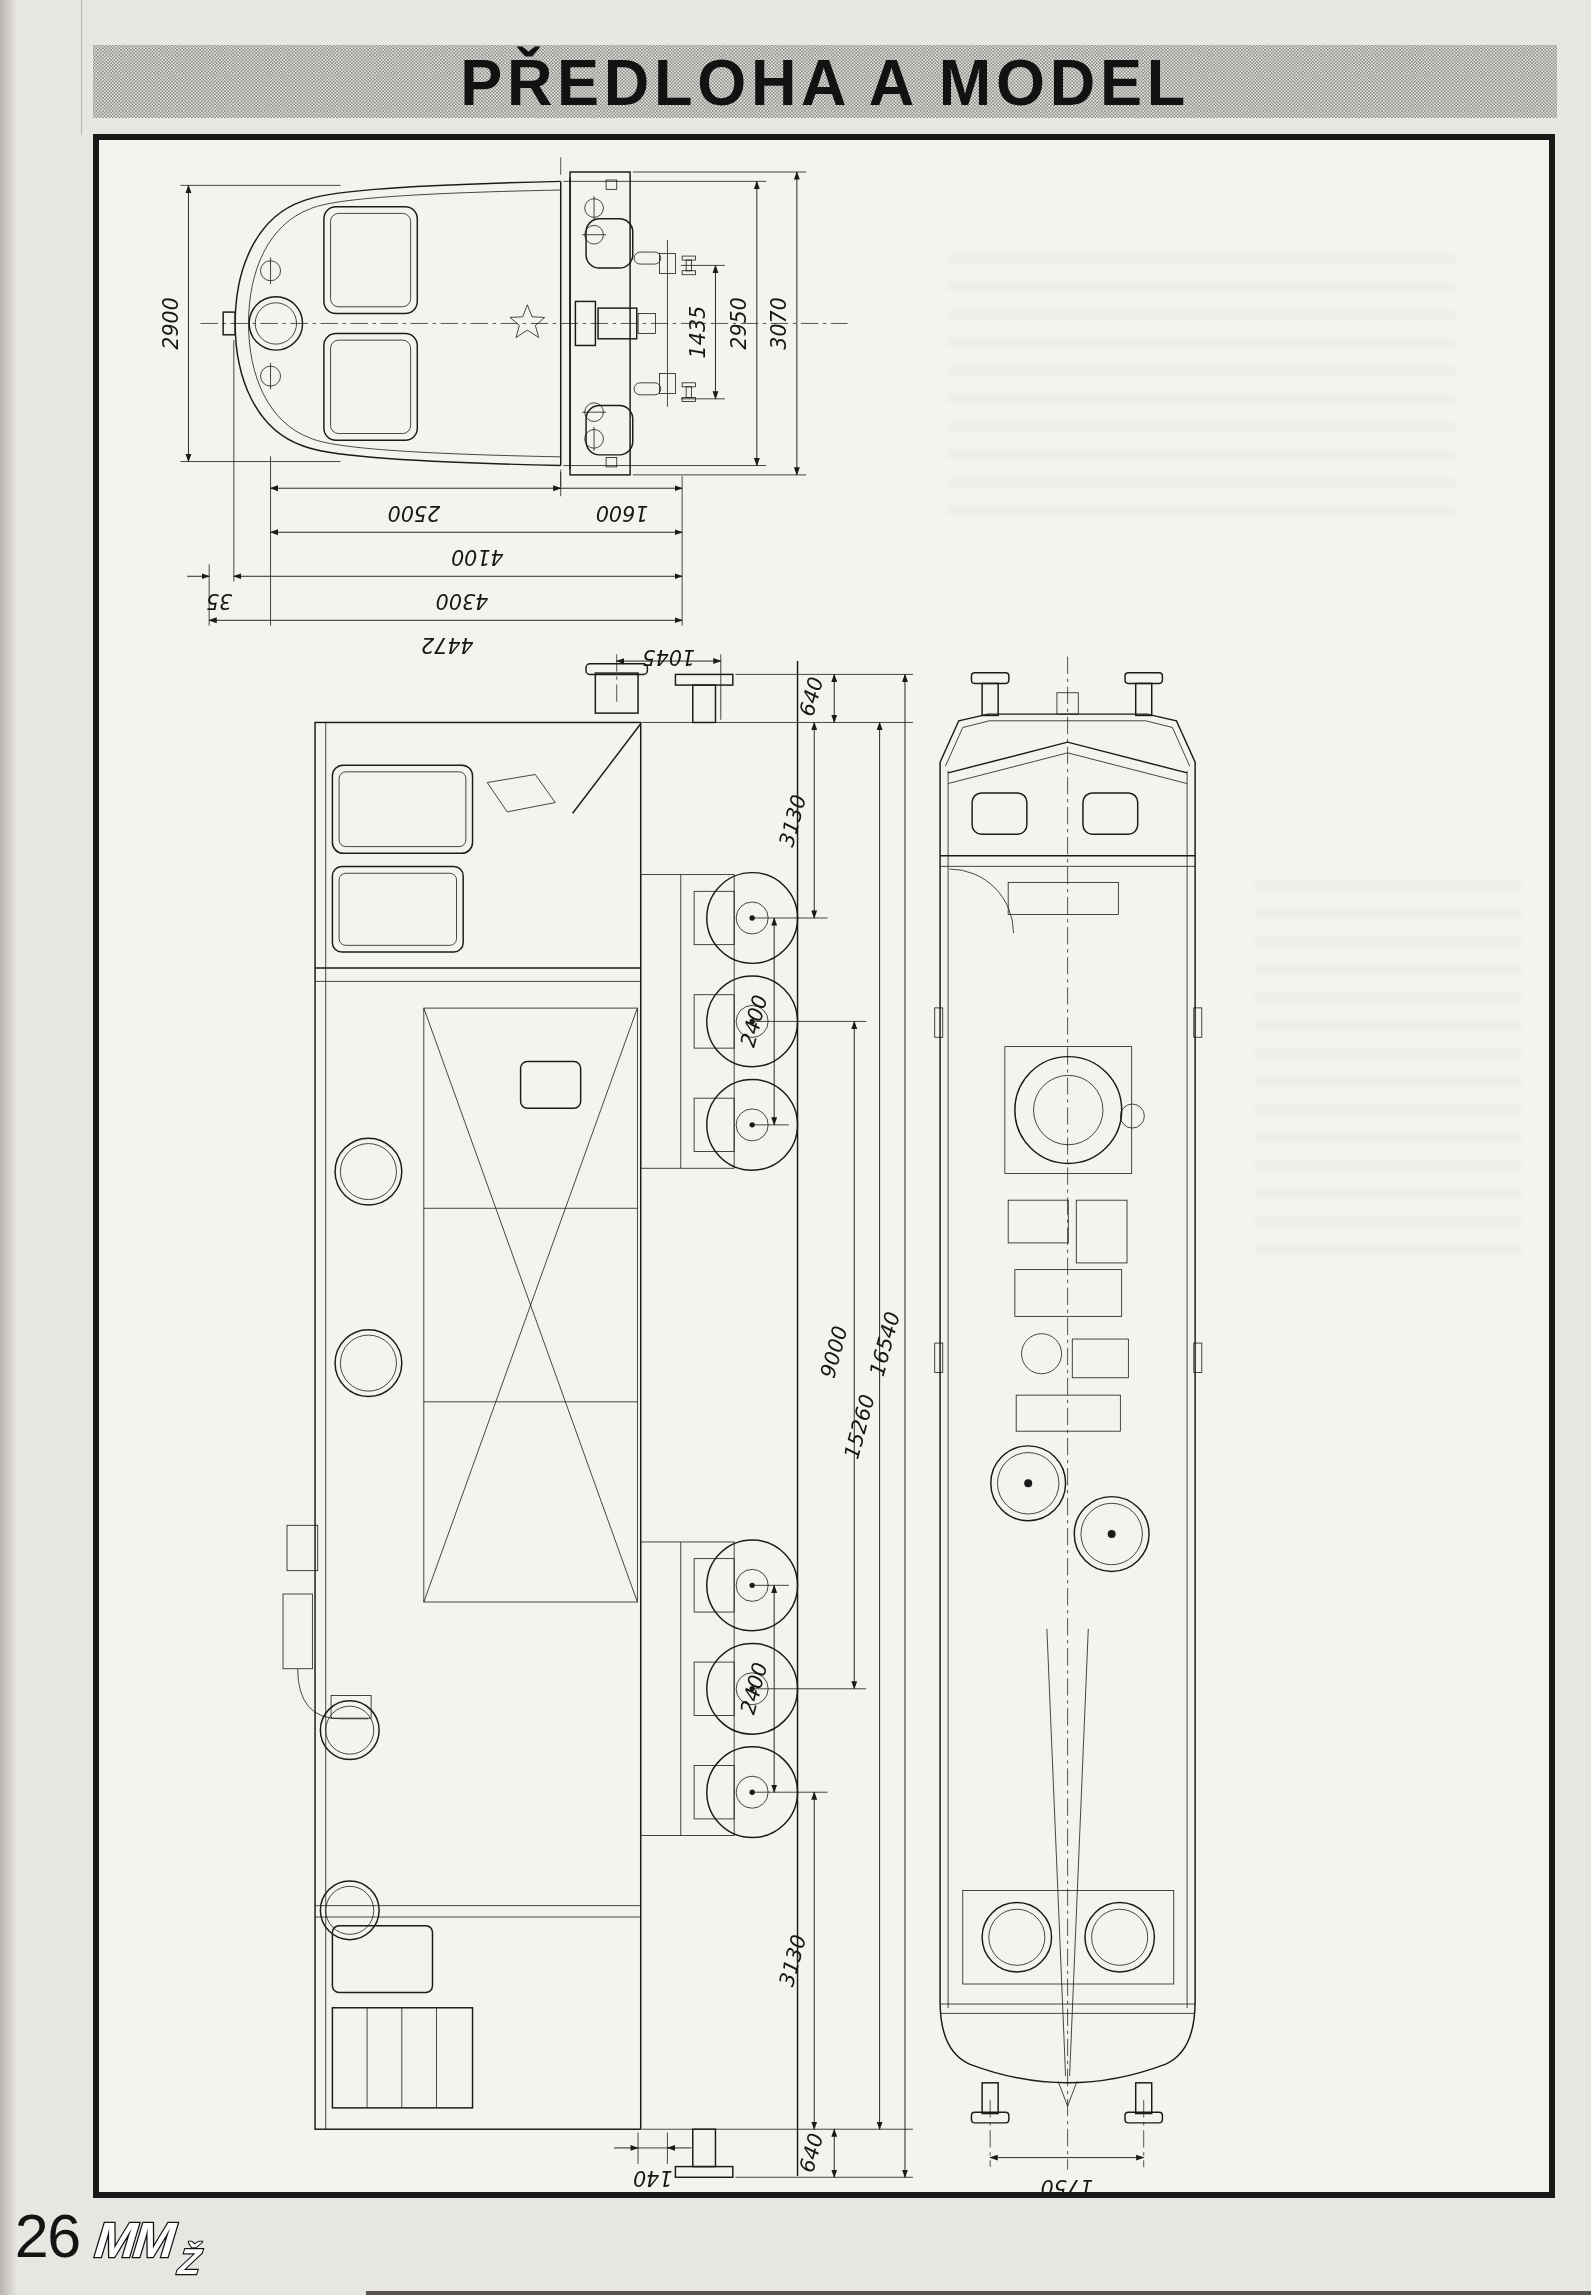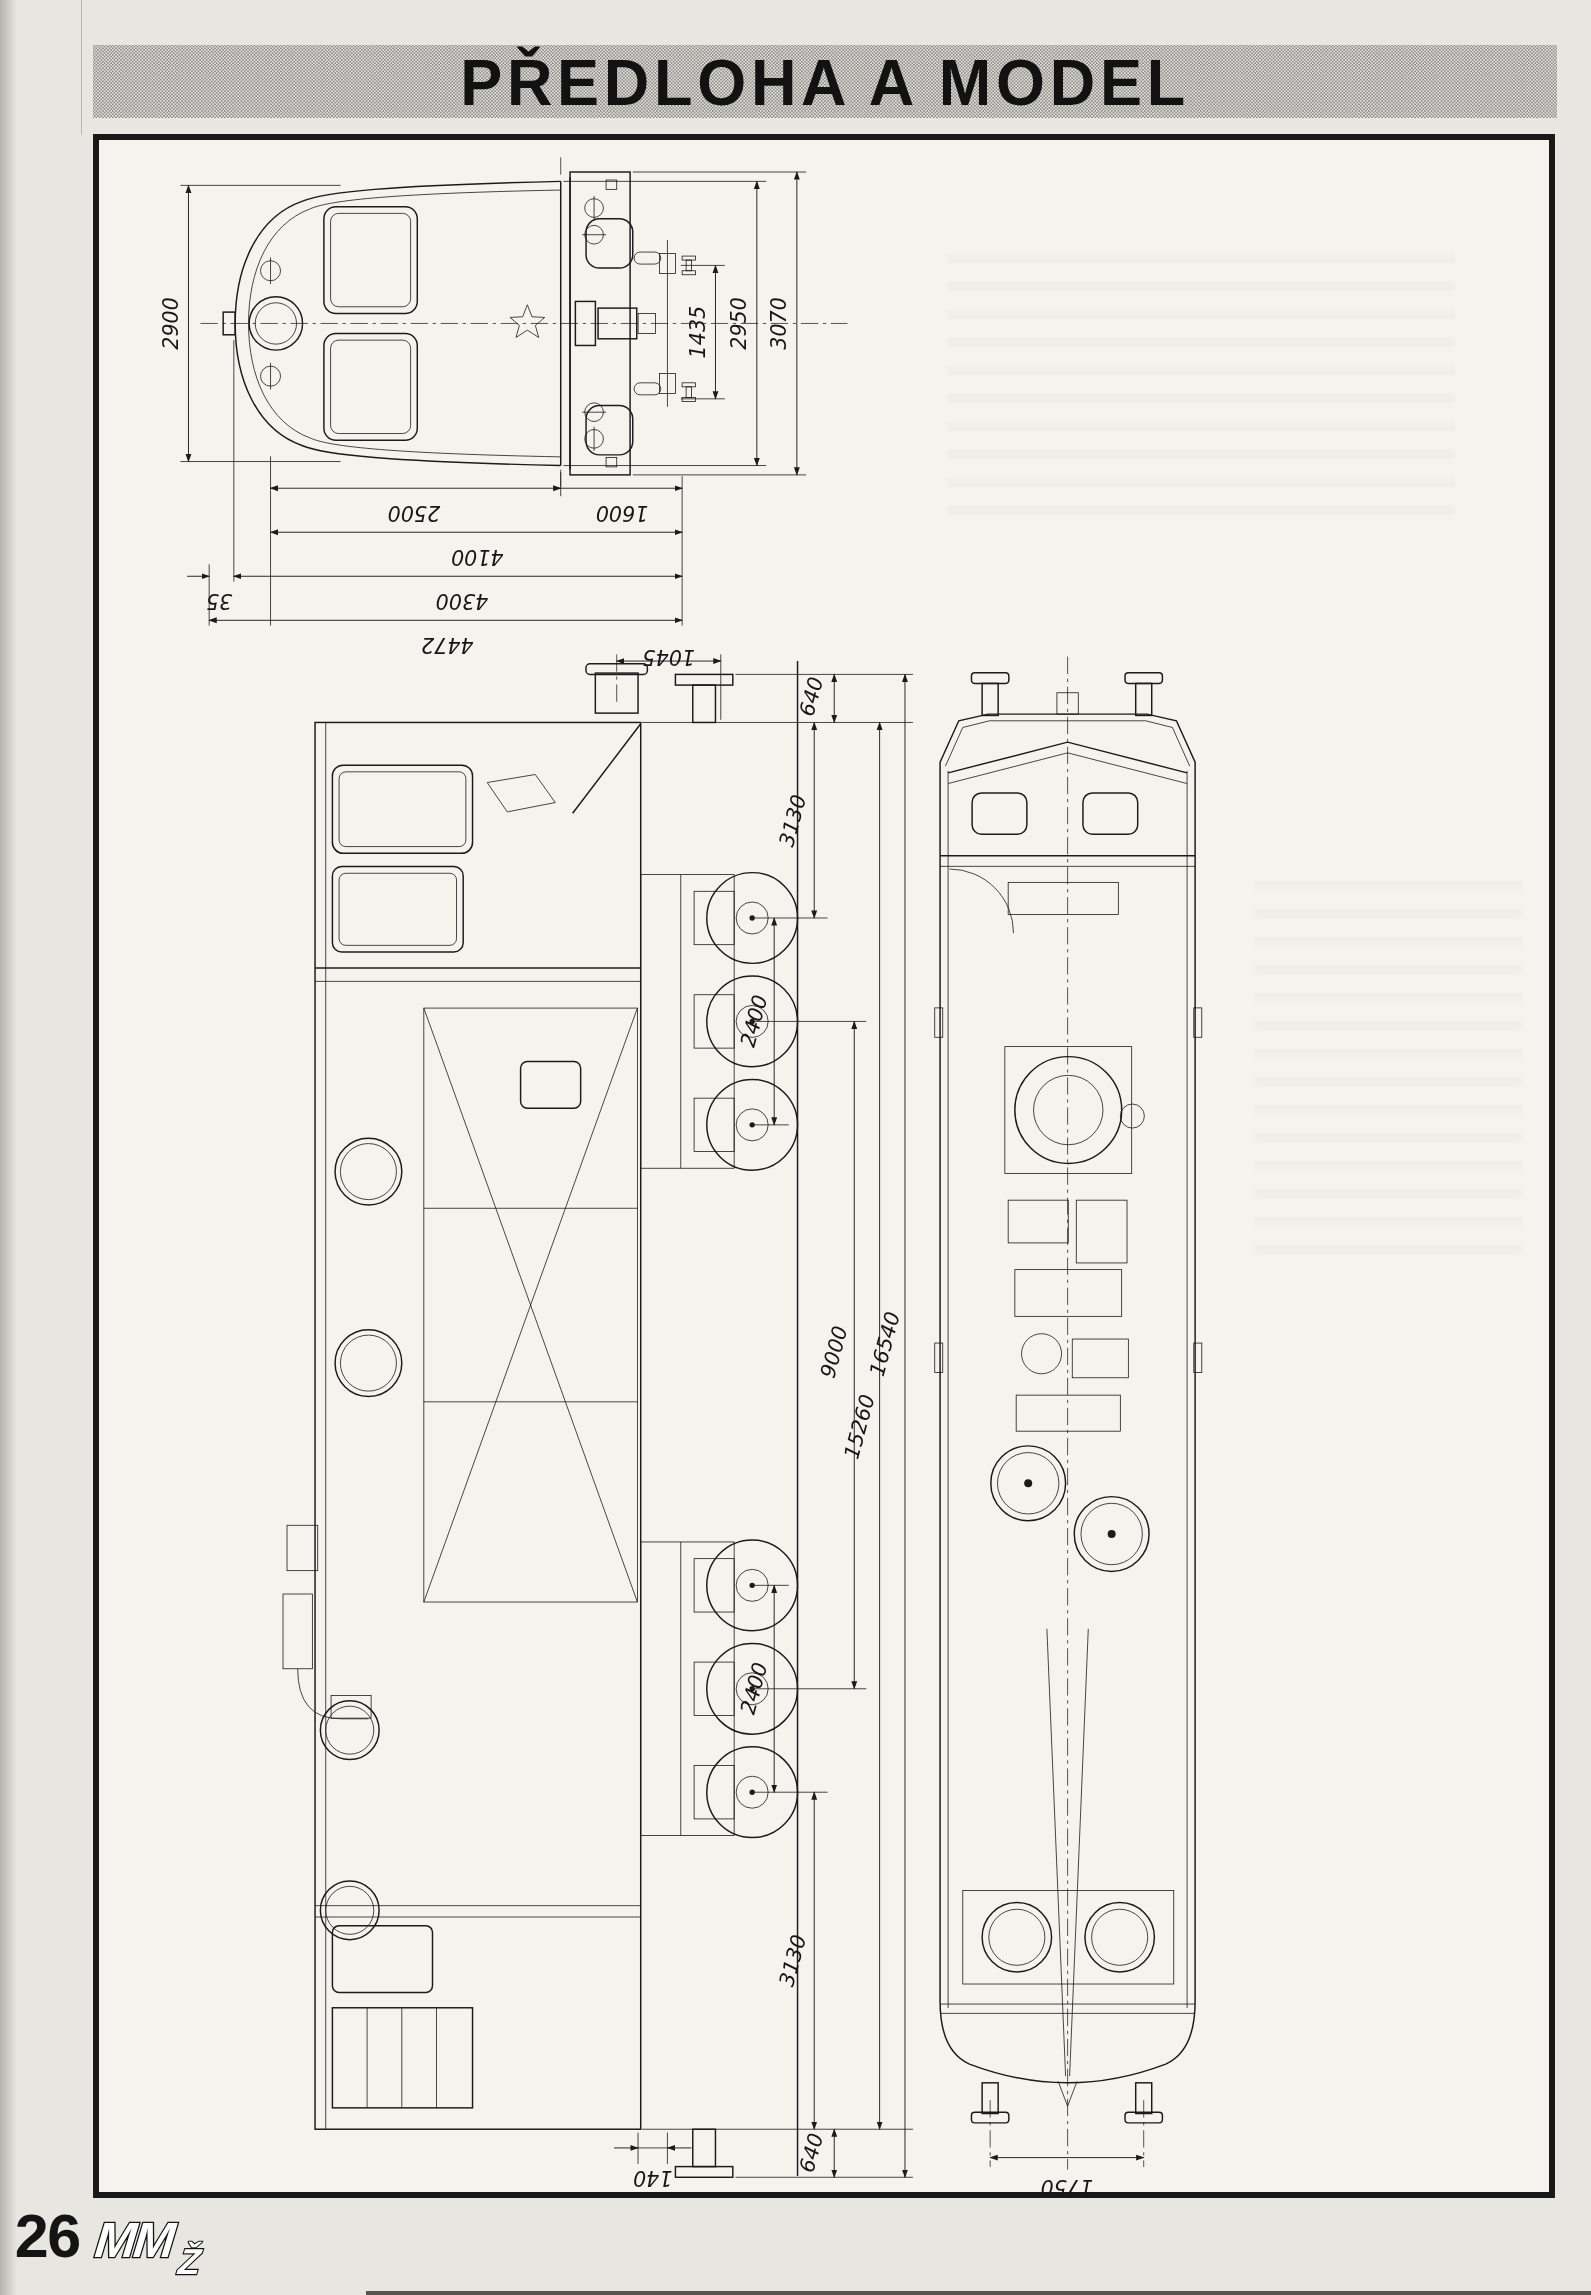--- a/index.html
+++ b/index.html
@@ -23,21 +23,21 @@
          border:6px solid #181818;background:#f5f3ee;box-sizing:border-box;}
   svg{position:absolute;}
   .ln{stroke:#1b1b1b;stroke-width:2.2;fill:none;}
   .tn{stroke:#1b1b1b;stroke-width:1.2;fill:none;}
   .dl{stroke:#1b1b1b;stroke-width:1.4;fill:none;}
   .cl{stroke:#1b1b1b;stroke-width:1.1;fill:none;stroke-dasharray:26 7 5 7;}
   .dim{font:italic 31px "DejaVu Sans",sans-serif;fill:#161616;}
   
   .ghost{position:absolute;opacity:.55;filter:blur(1.7px);
          background:repeating-linear-gradient(180deg,rgba(95,93,88,.07) 0 9.3px,rgba(95,93,88,0) 9.3px 28px);}
-  .footer-num{position:absolute;left:14.7px;top:2201px;font-size:61px;font-weight:bold;color:#141414;
+  .footer-num{position:absolute;left:14.7px;top:2201px;font-size:61px;font-weight:normal;color:#141414;
               font-family:"Liberation Sans",sans-serif;letter-spacing:-1.3px;}
   .bottomedge{position:absolute;left:366px;top:2291px;width:1225px;height:4.7px;background:#57544f;}
 </style>
 </head>
 <body>
 
 <div id="page">
 
   <div class="gutter"></div>
   <div class="topline"></div>

